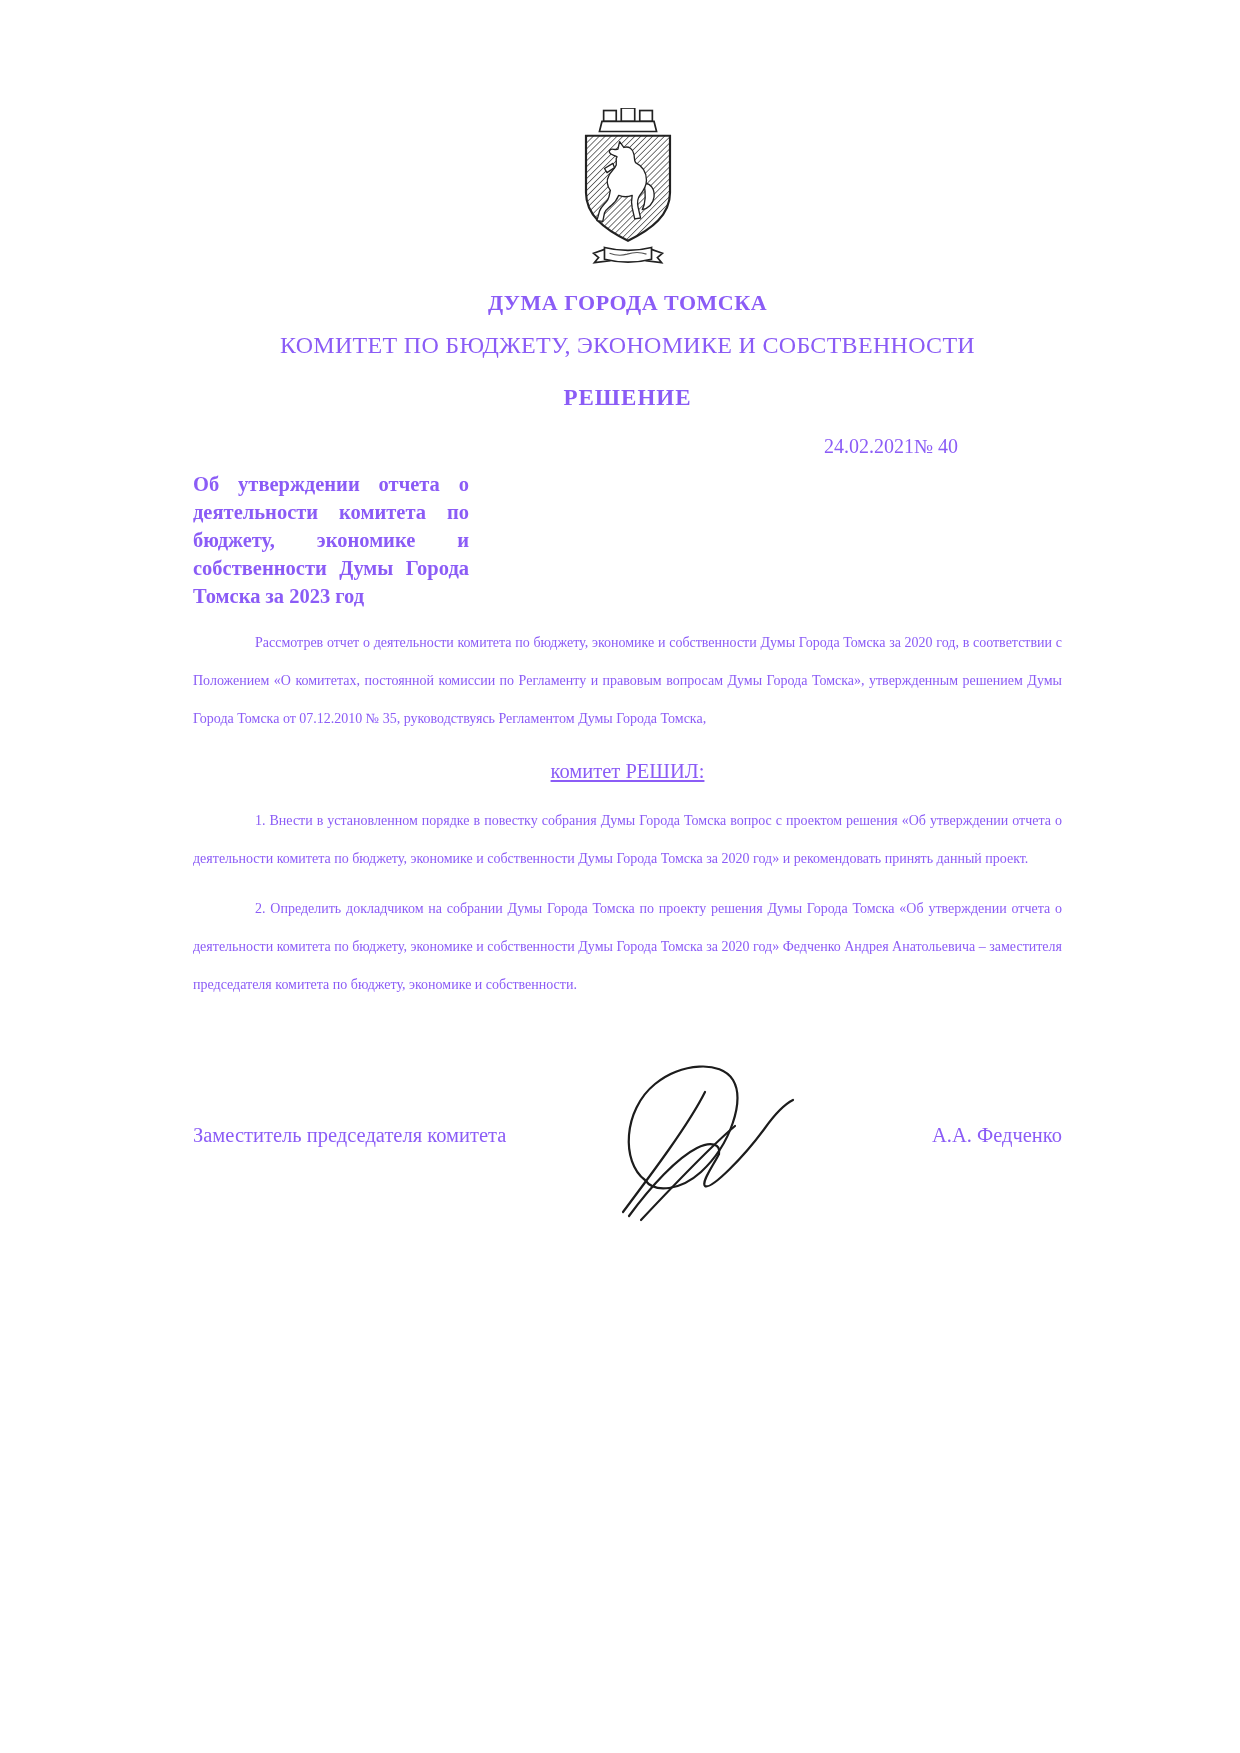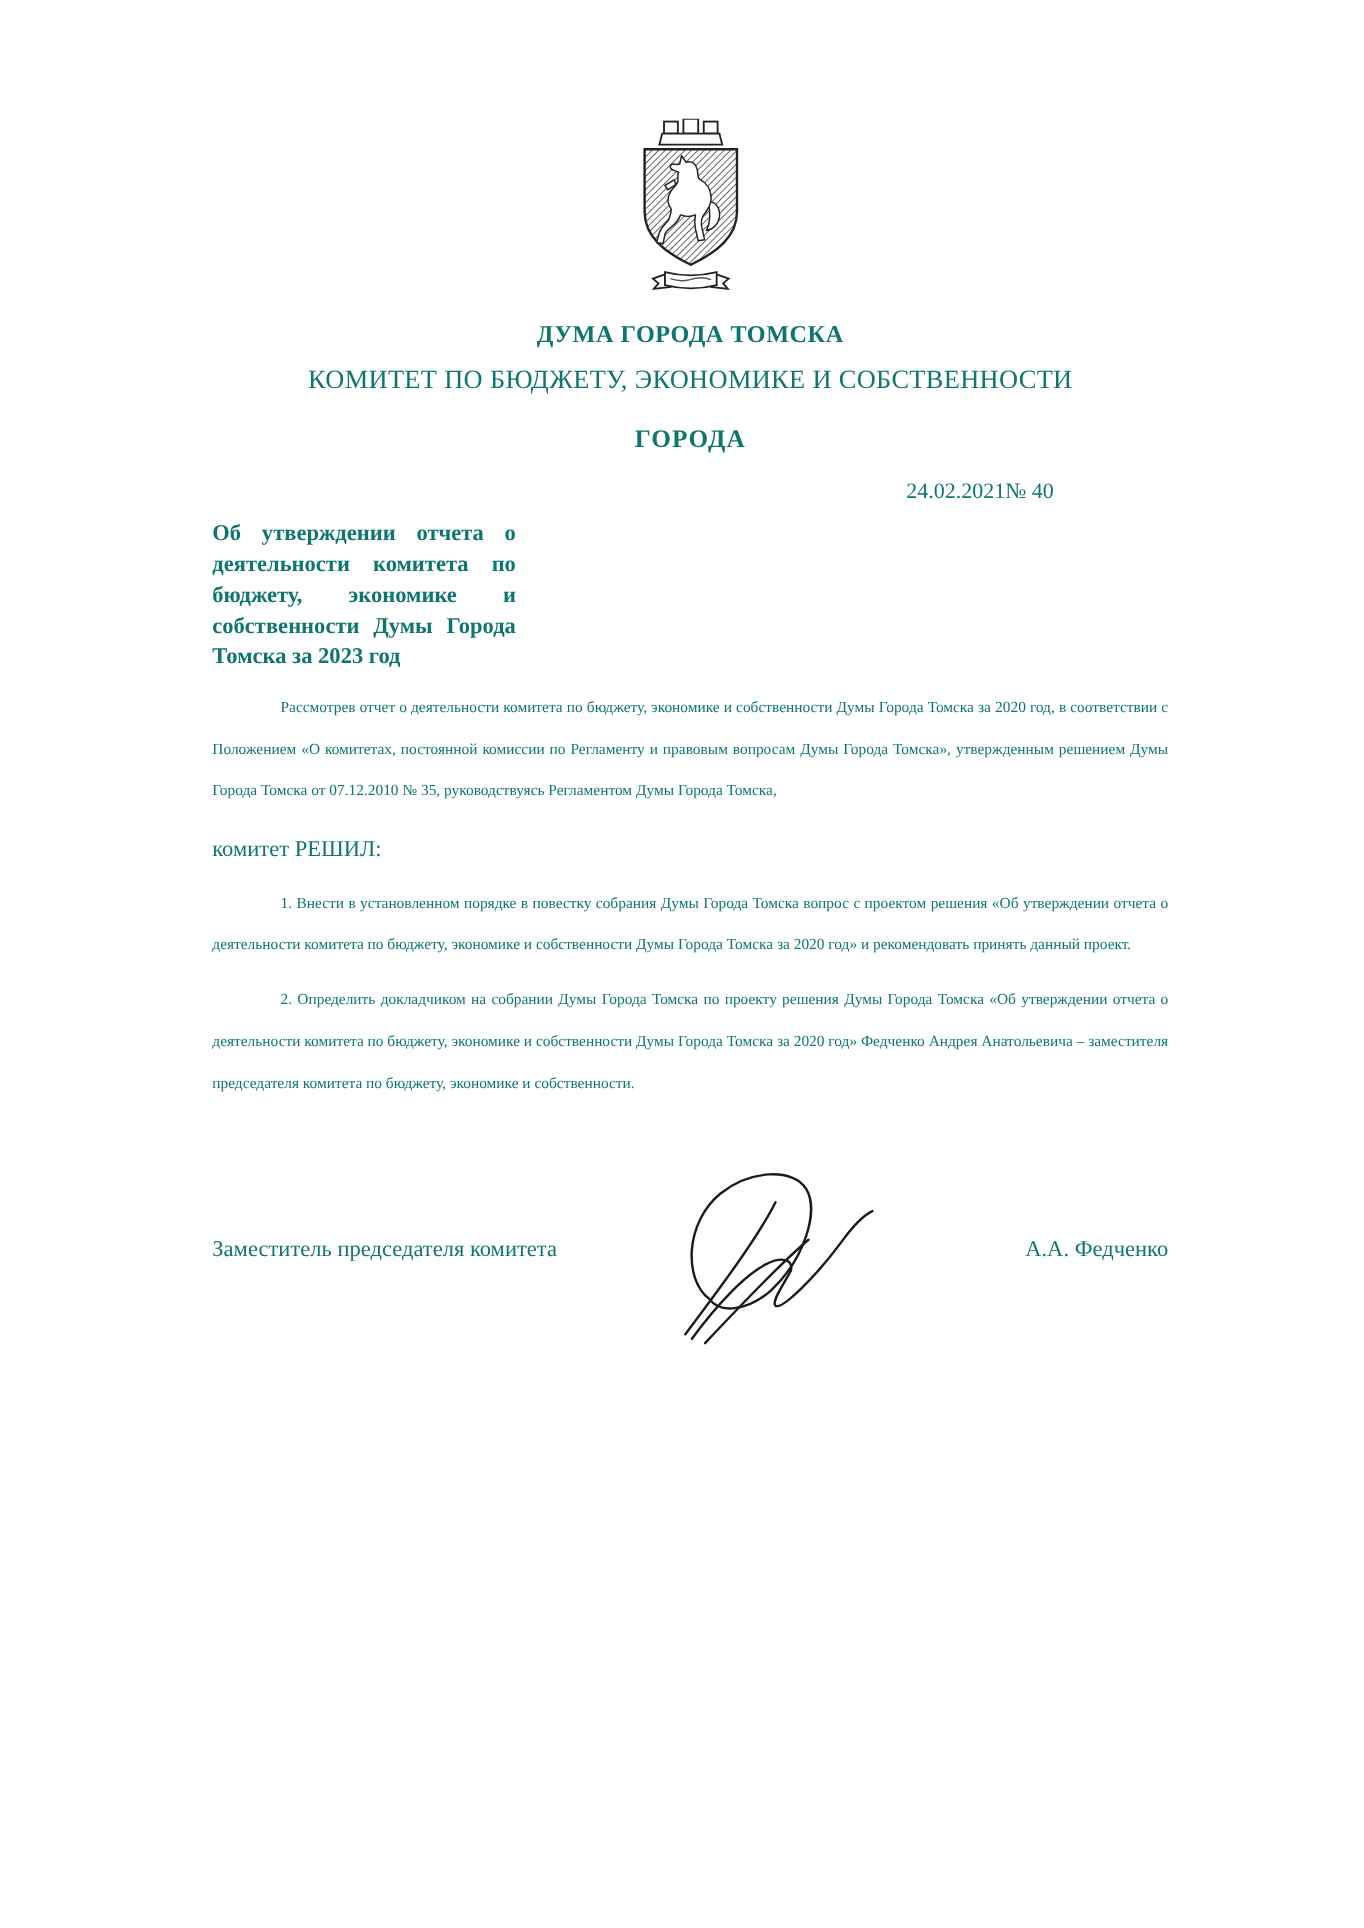--- a/index.html
+++ b/index.html
@@ -3,21 +3,21 @@
 <meta charset="utf-8">
 <style>
   * { margin: 0; padding: 0; box-sizing: border-box; }
   html, body { background: #e8e8e8; }
   body { display: flex; justify-content: center; }
   .page {
     position: relative;
     width: 1240px;
     height: 1753px;
     background: #ffffff;
-    color: #0f766e;
+    color: #8b5cf6;
     font-family: "Liberation Serif", "DejaVu Serif", serif;
     padding: 108px 178px 68px 193px;
     overflow: hidden;
   }
   .emblem-wrap {
     text-align: center;
     margin-bottom: 10px;
   }
   .emblem-wrap svg { display: inline-block; }
   .org-title {
@@ -60,22 +60,23 @@
   .body-par {
     font-size: 14px;
     line-height: 38px;
     text-align: justify;
     text-indent: 62px;
     margin-top: 14px;
   }
   .resolved-line {
     font-size: 20.5px;
     line-height: 38px;
-    text-align: left;
+    text-align: center;
     margin-top: 14px;
+    text-decoration: underline;
   }
   .items .body-par { margin-top: 12px; }
   .signature-row {
     position: relative;
     display: flex;
     justify-content: space-between;
     align-items: baseline;
     font-size: 20.5px;
     margin-top: 120px;
     text-align: center;
@@ -131,21 +132,21 @@
         <path d="M37,166 q28,7 56,0 l0,14 q-28,7 -56,0 z"></path>
       </g>
       <path d="M43,173 q11,4 21,1 q12,-4 23,0" stroke="#555555" fill="none" stroke-width="1.4"></path>
     </svg>
   </div>
 
   <div class="org-title">ДУМА ГОРОДА ТОМСКА</div>
 
   <div class="committee-title">КОМИТЕТ ПО БЮДЖЕТУ, ЭКОНОМИКЕ И СОБСТВЕННОСТИ</div>
 
-  <div class="doc-type">ГОРОДА</div>
+  <div class="doc-type">РЕШЕНИЕ</div>
 
   <div class="date-row">
     <span class="doc-date">24.02.2021</span>
     <span class="doc-number">№ 40</span>
   </div>
 
   <div class="subject">Об утверждении отчета о деятельности комитета по бюджету, экономике и собственности Думы Города Томска за 2023 год</div>
 
   <div class="body-par">Рассмотрев отчет о деятельности комитета по бюджету, экономике и собственности Думы Города Томска за 2020 год, в соответствии с Положением «О комитетах, постоянной комиссии по Регламенту и правовым вопросам Думы Города Томска», утвержденным решением Думы Города Томска от 07.12.2010 № 35, руководствуясь Регламентом Думы Города Томска,</div>
 

